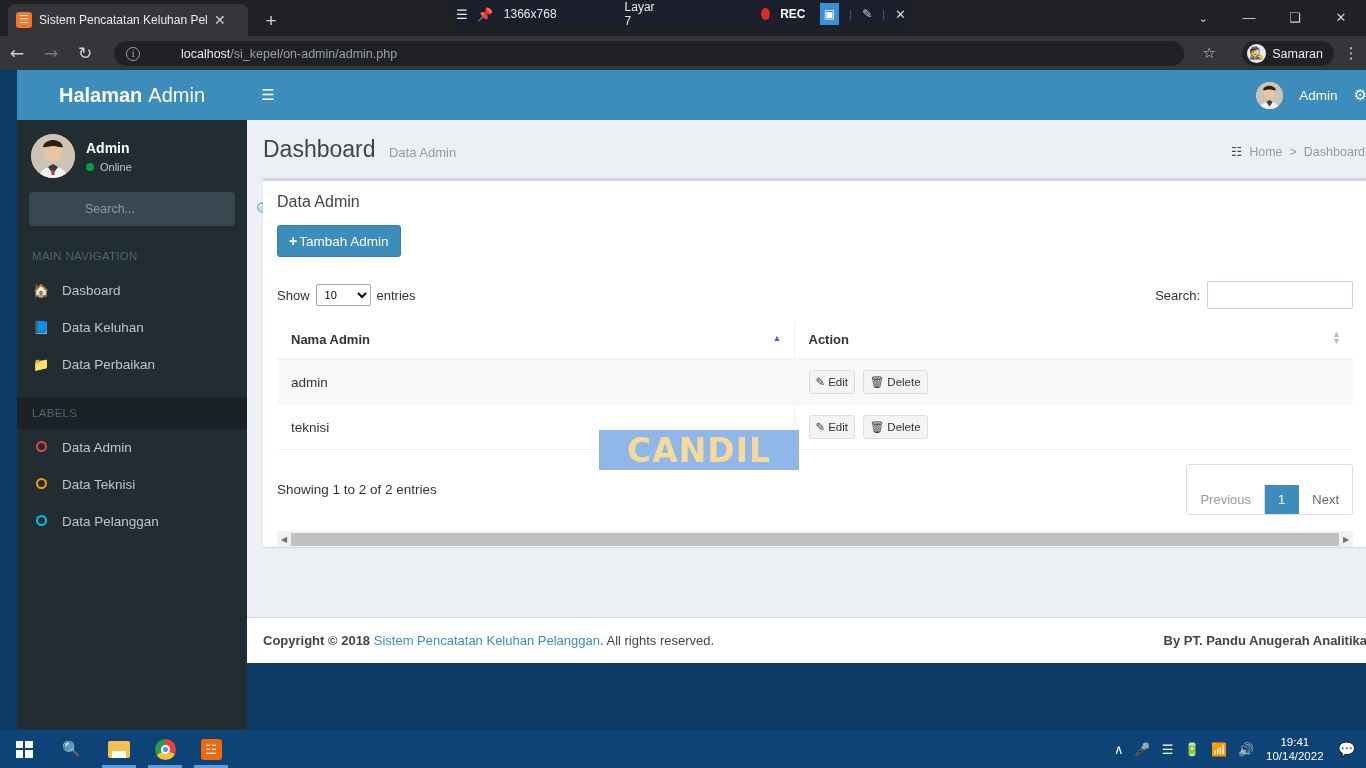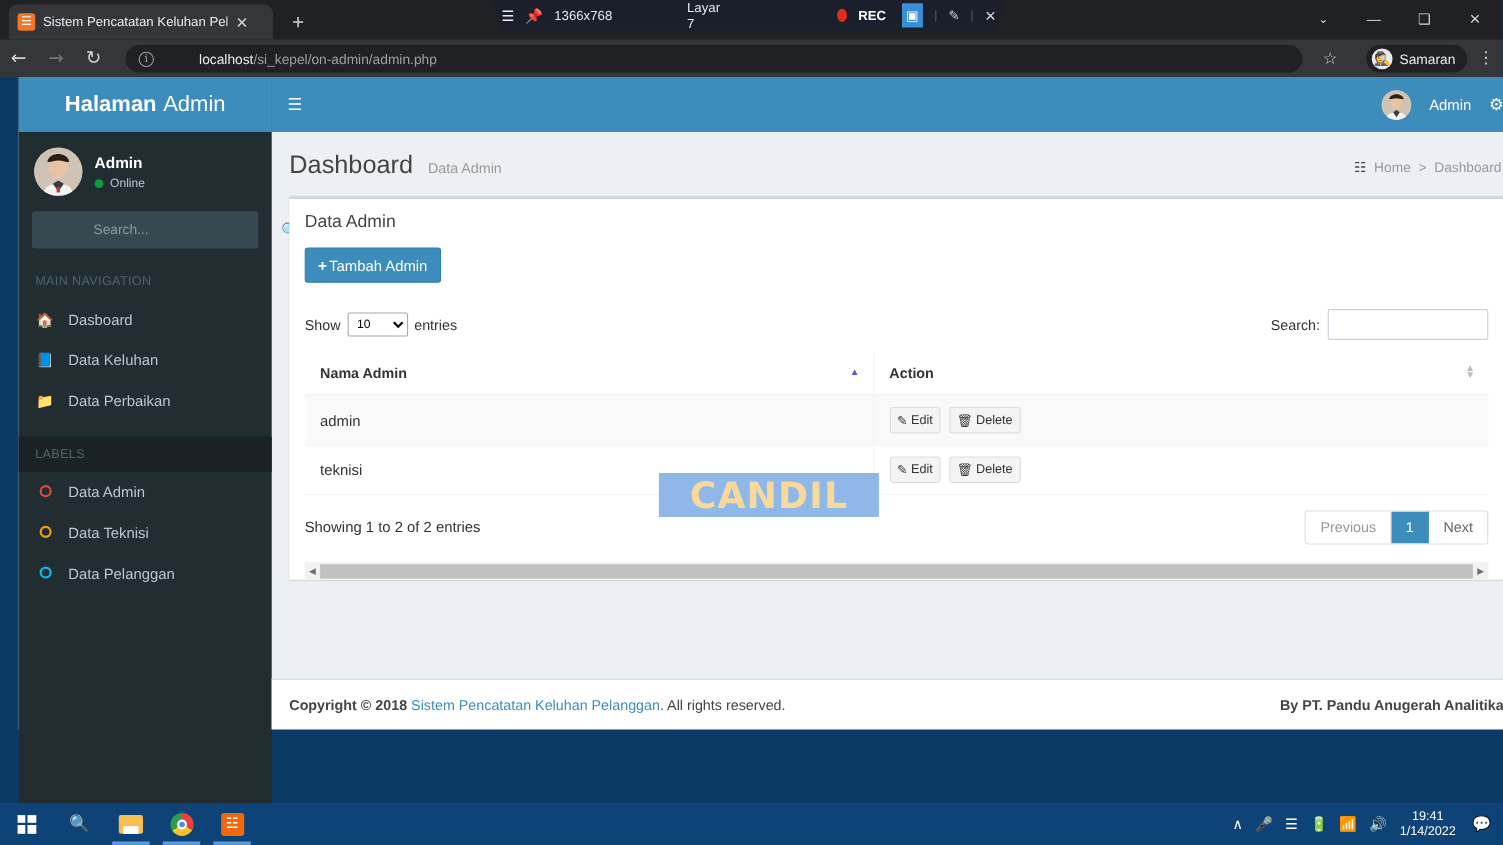--- a/index.html
+++ b/index.html
@@ -207,20 +207,21 @@
     display: inline-flex; align-items: center; gap: 3px;
     font-family: "Liberation Sans", sans-serif;
   }
 
   .dt-bottom { display: flex; align-items: center; margin-top: 14px; padding-bottom: 6px; }
   .dt-info { font-size: 13.5px; color: #333; }
   .pager { margin-left: auto; display: flex; border: 1px solid #ddd; border-radius: 3px; overflow: hidden; }
   .pager span {
     padding: 7px 13px; font-size: 13px; color: #666; background: #fff;
     border-right: 1px solid #ddd;
+    margin-top: 20px;
   }
   .pager span:last-child { border-right: 0; }
   .pager span.active { background: #3c8dbc; color: #fff; border-color: #3c8dbc; }
   .pager span.disabled { color: #999; }
 
   .hscroll {
     margin: 0 14px 12px 14px; height: 16px; background: #f1f1f1;
     display: flex; align-items: center; position: relative;
   }
   .hscroll .arr { width: 14px; text-align: center; font-size: 8px; color: #707070; }
@@ -535,17 +536,17 @@
     </div>
   <div class="tray">
     <span class="ti">∧</span>
     <span class="ti">🎤</span>
     <span class="ti">☰</span>
     <span class="ti">🔋</span>
     <span class="ti">📶</span>
     <span class="ti">🔊</span>
     <span class="clock">
       <span>19:41</span><br>
-      <span>1/14/2022</span>
+      <span>10/14/2022</span>
     </span>
     <span class="notif">💬</span>
   </div>
 </div>
 
 </body></html>

